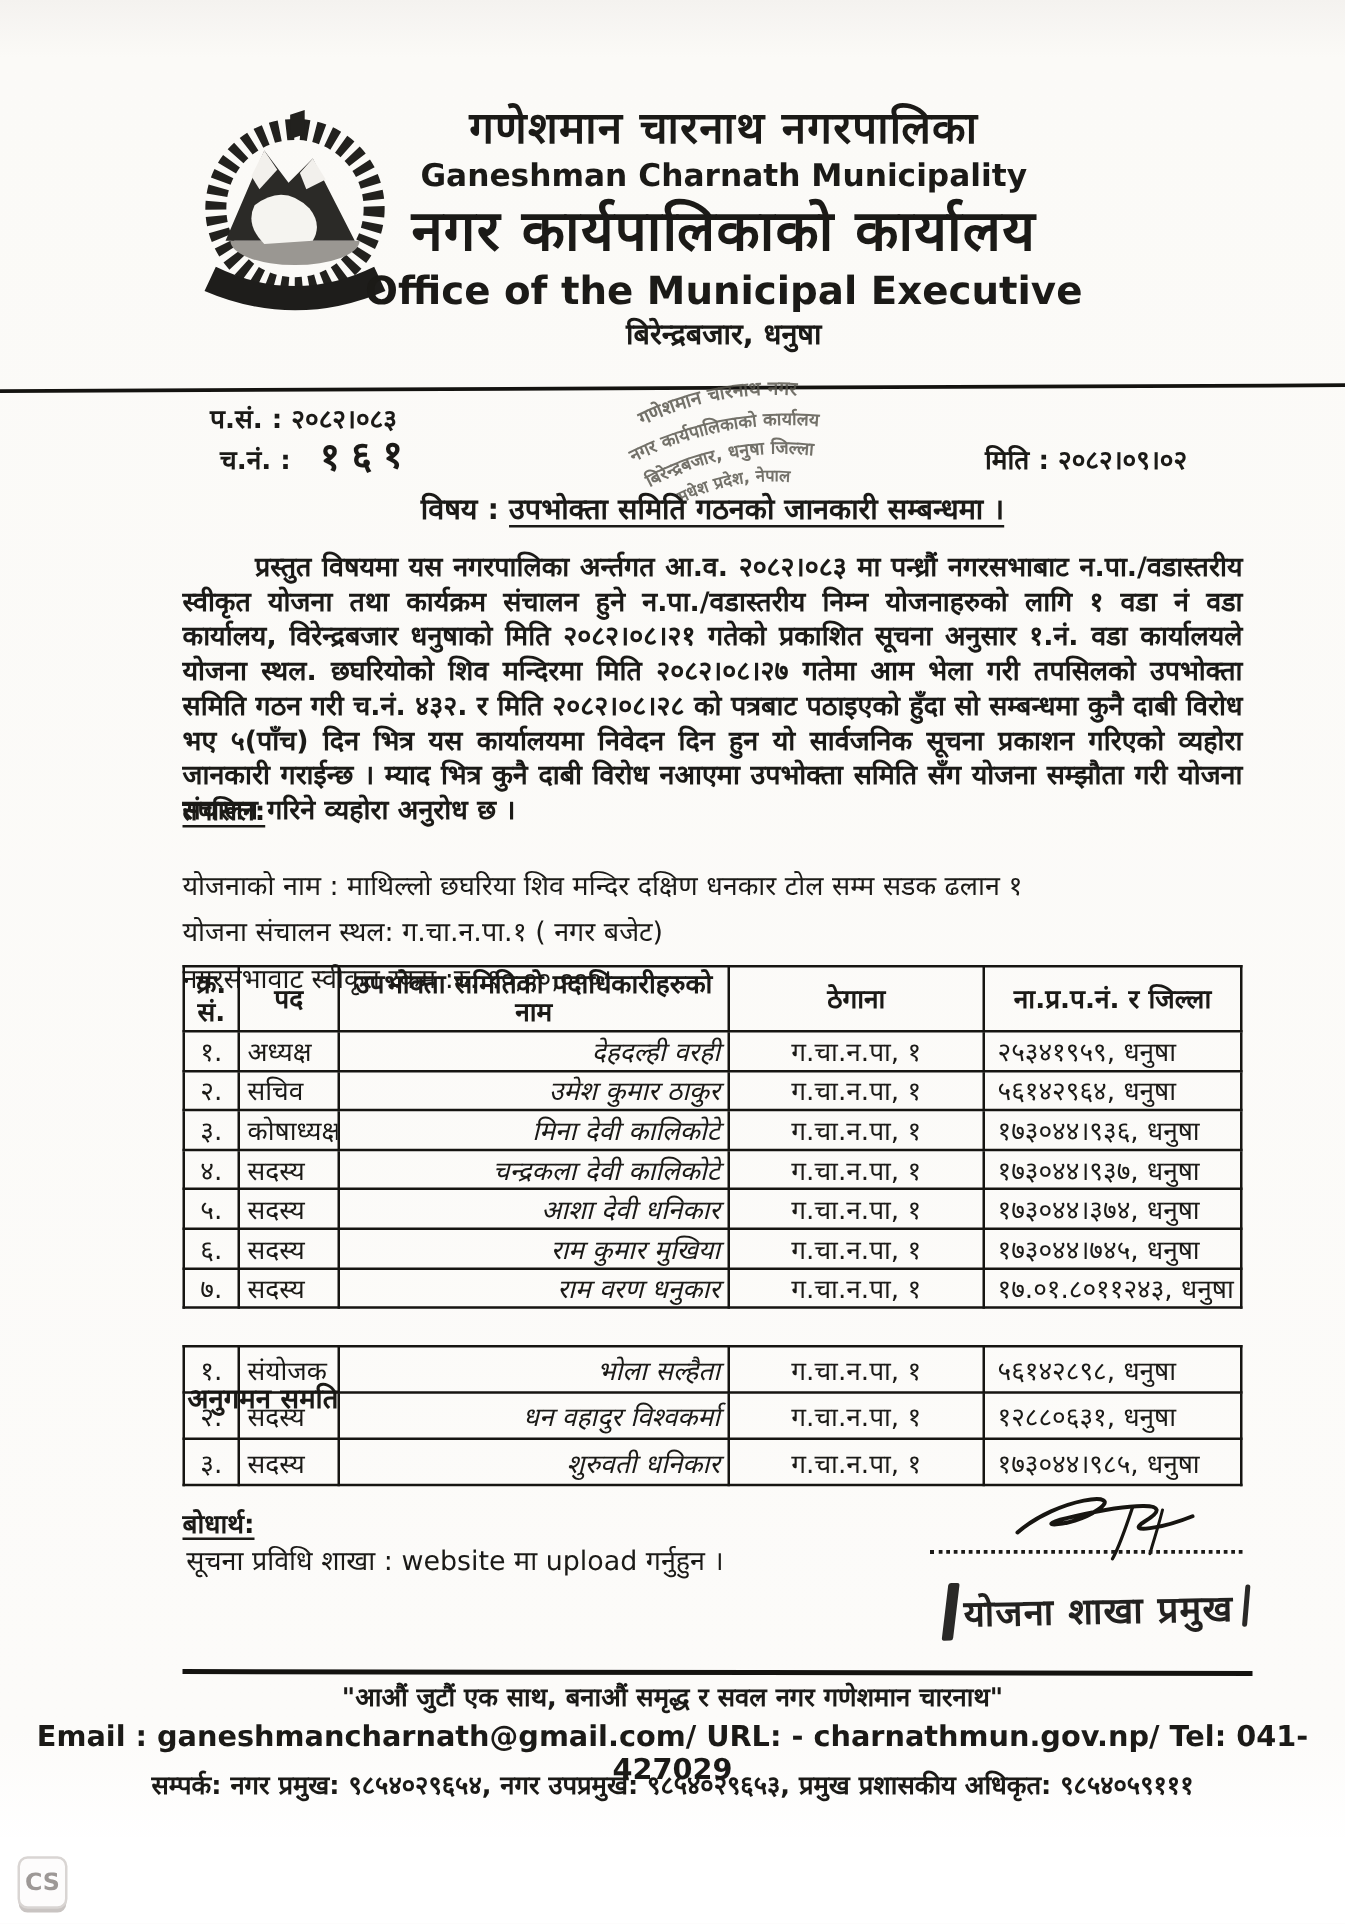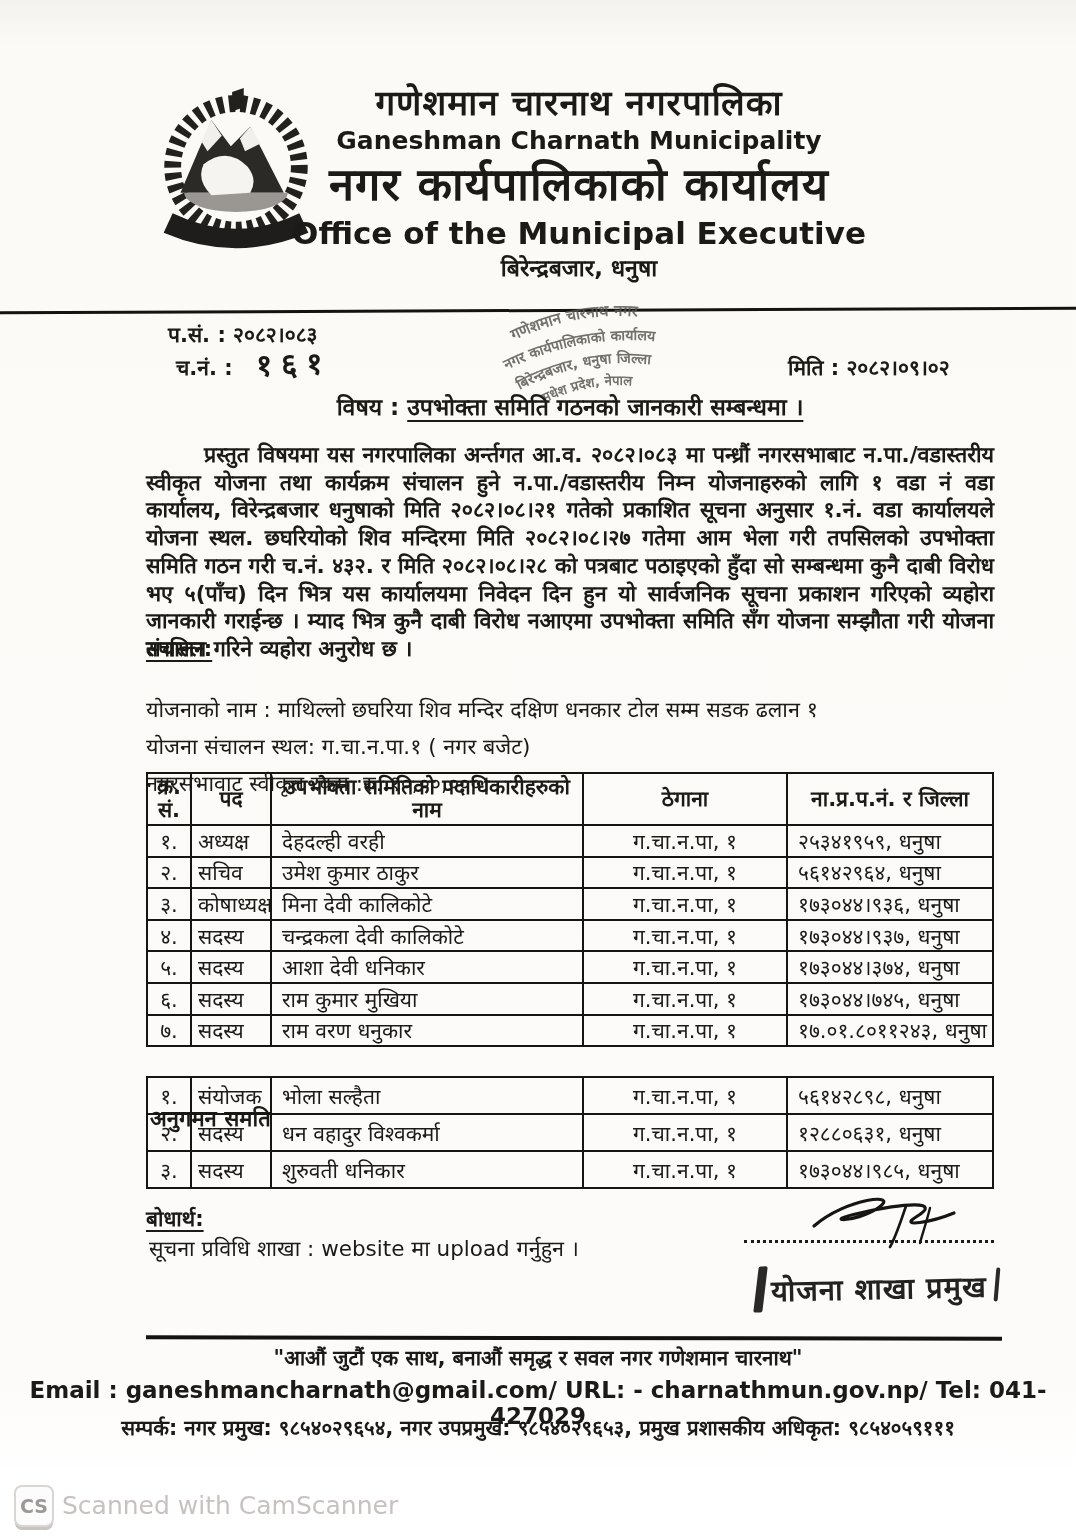--- a/index.html
+++ b/index.html
@@ -49,21 +49,21 @@
   table.doc{position:absolute;border-collapse:collapse;table-layout:fixed;font-size:21px;}
   table.doc th,table.doc td{border:2px solid #161512;padding:0 6px;overflow:hidden;white-space:nowrap;}
   table.doc th{font-weight:bold;white-space:normal;line-height:23px;padding:2px 4px;}
   #tbl-main{left:146px;top:772px;width:846px;}
   #tbl-main thead tr{height:48px;}
   #tbl-main tbody tr{height:31.6px;}
   #tbl-mon{left:146px;top:1076px;width:846px;}
   #tbl-mon tbody tr{height:37px;}
   .c-sn{text-align:center;}
   .c-post{text-align:left;}
-  .c-name{text-align:left;padding-left:10px!important;}
+  .c-name{text-align:right;padding-left:10px!important;font-style:italic;}
   .c-addr{text-align:center;}
   .c-id{text-align:left;padding-left:10px!important;}
   .mon-head{position:absolute;left:150px;top:1102px;font-size:22px;font-weight:600;}
 
   
   .bodh-h{position:absolute;left:146px;top:1204px;font-size:21px;font-weight:bold;text-decoration:underline;text-underline-offset:4px;}
   .bodh-note{position:absolute;left:149px;top:1233px;font-size:21.5px;font-weight:500;}
   .dotline{position:absolute;left:744px;top:1240px;width:250px;height:0;border-top:3px dotted #1c1b18;}
   .sig{position:absolute;left:806px;top:1190px;width:178px;height:60px;}
   .stamp2{
@@ -271,15 +271,14 @@
   </div>
 
   <div class="rule-bottom"></div>
 
   <div class="slogan">"आऔं जुटौं एक साथ, बनाऔं समृद्ध र सवल नगर गणेशमान चारनाथ"</div>
   <div class="contact-en">Email : ganeshmancharnath@gmail.com/ URL: - charnathmun.gov.np/ Tel: 041-427029</div>
   <div class="contact-np">सम्पर्क: नगर प्रमुख: ९८५४०२९६५४, नगर उपप्रमुख: ९८५४०२९६५३, प्रमुख प्रशासकीय अधिकृत: ९८५४०५९१११</div>
 
   <div class="cs-bar"></div>
   <div class="cs-logo">CS</div>
-  <div class="cs-text">Scanned with CamScanner</div>
 
 </div>
 
 </body></html>

